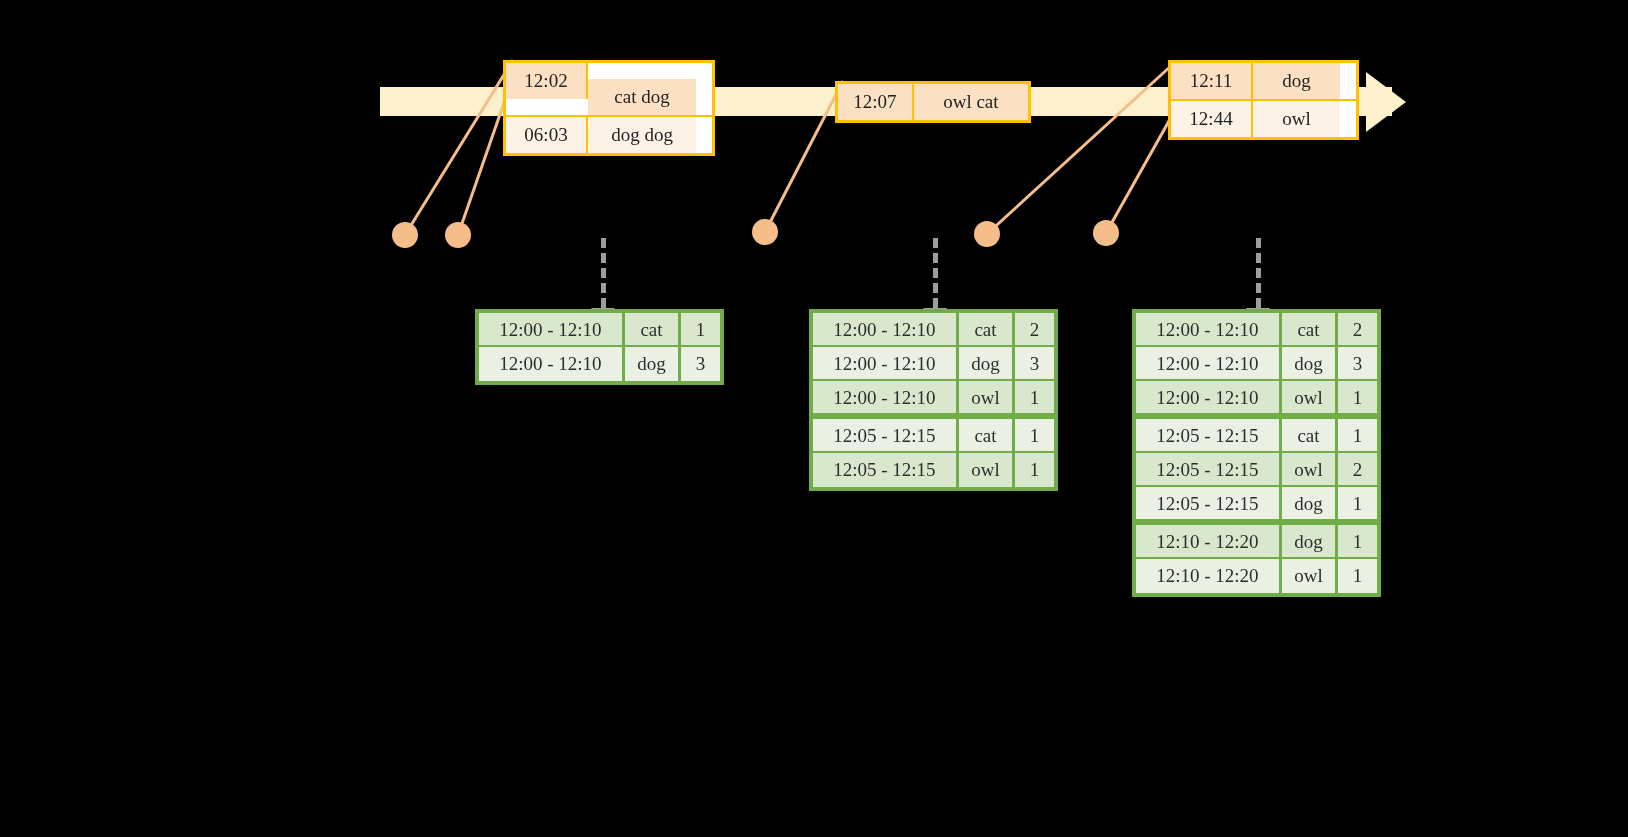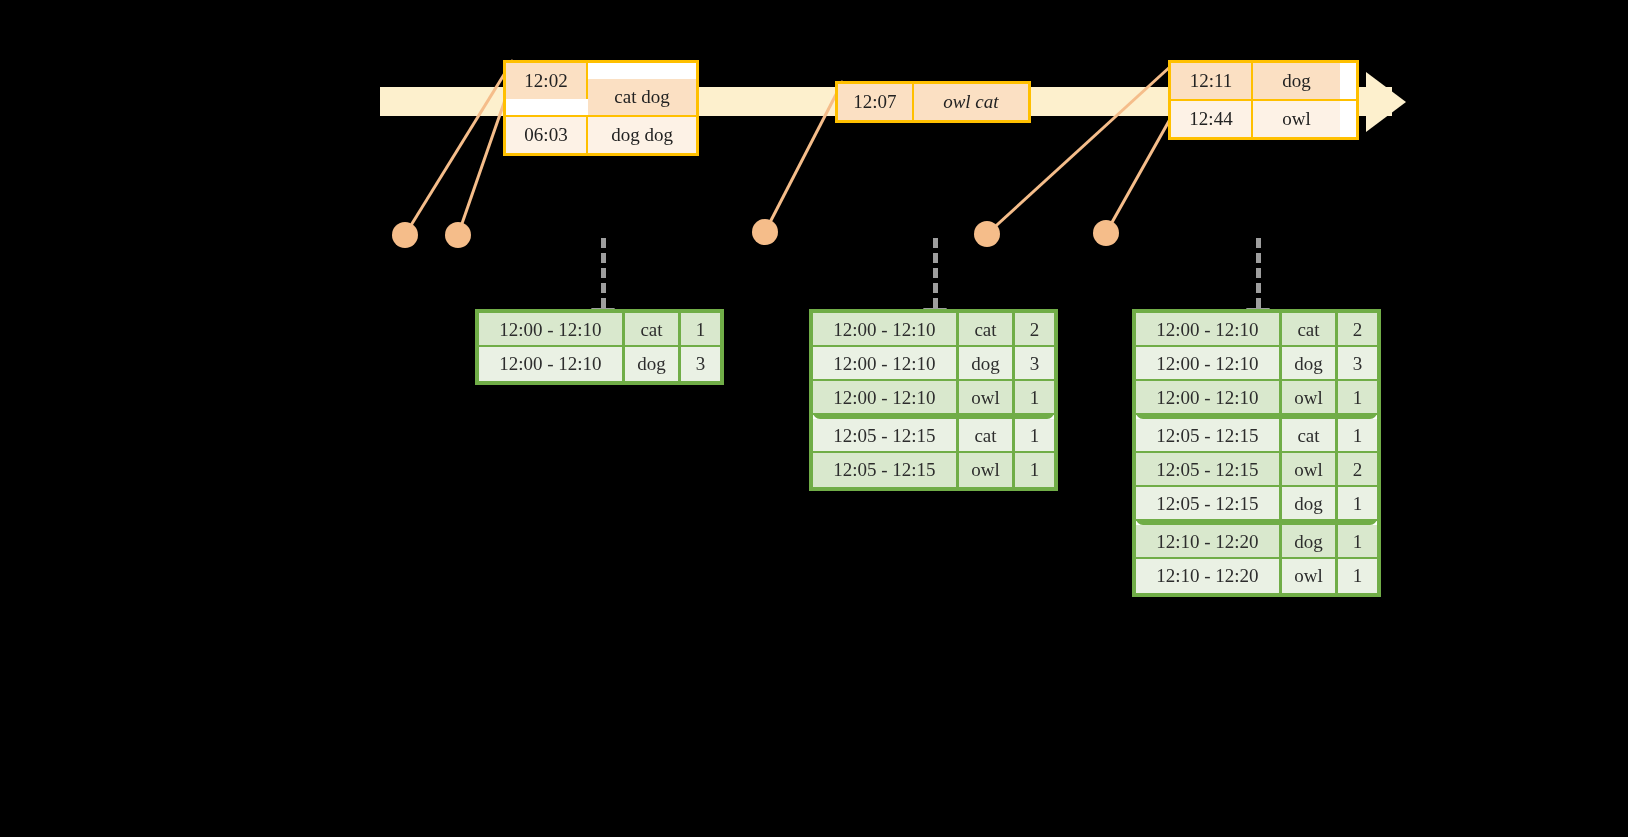--- a/index.html
+++ b/index.html
@@ -101,21 +101,20 @@
   
   .result-table {
     position: absolute;
     border: 4px solid #70ad47;
     box-sizing: border-box;
     background: #ffffff;
   }
   .rt-row {
     display: flex;
     box-sizing: border-box;
-    border-radius: 7px;
   }
   .rt-row.alt-a .rt-cell { background: #d9e8cd; }
   .rt-row.alt-b .rt-cell { background: #eaf1e4; }
   .rt-row.group-end { border-bottom: 4px solid #70ad47; }
   .rt-cell {
     height: 34px;
     line-height: 34px;
     font-size: 19px;
     color: #2d2d2d;
     text-align: center;
@@ -153,34 +152,34 @@
 
   <svg class="connector-layer" width="1628" height="837" viewBox="0 0 1628 837">
       <line x1="405" y1="235" x2="513" y2="60" stroke="#f5bd8a" stroke-width="3"></line>
       <line x1="458" y1="235" x2="505" y2="100" stroke="#f5bd8a" stroke-width="3"></line>
       <line x1="765" y1="232" x2="843" y2="81" stroke="#f5bd8a" stroke-width="3"></line>
       <line x1="987" y1="234" x2="1172" y2="65" stroke="#f5bd8a" stroke-width="3"></line>
       <line x1="1106" y1="233" x2="1178" y2="105" stroke="#f5bd8a" stroke-width="3"></line>
     </svg>
 
   <div id="event-groups">
-      <div class="event-group" style="left: 503px; top: 60px; width: 196px;">
+      <div class="event-group" style="left: 503px; top: 60px; width: 212px;">
         <div class="event-row shade">
           <div class="ev-time">12:02</div>
           <div class="ev-text" style="width: 108px; margin-top: 16px;">cat dog</div>
         </div>
         <div class="event-row light">
           <div class="ev-time">06:03</div>
           <div class="ev-text" style="width: 108px;">dog dog</div>
         </div>
       </div>
       <div class="event-group" style="left: 835px; top: 81px; width: 196px;">
         <div class="event-row shade">
           <div class="ev-time">12:07</div>
-          <div class="ev-text" style="width: 124px; font-style: italic;">owl cat</div>
+          <div class="ev-text" style="width: 124px;">owl cat</div>
         </div>
       </div>
       <div class="event-group" style="left: 1168px; top: 60px; width: 191px;">
         <div class="event-row shade">
           <div class="ev-time">12:11</div>
           <div class="ev-text" style="width: 87px;">dog</div>
         </div>
         <div class="event-row light">
           <div class="ev-time">12:44</div>
           <div class="ev-text" style="width: 87px;">owl</div>

